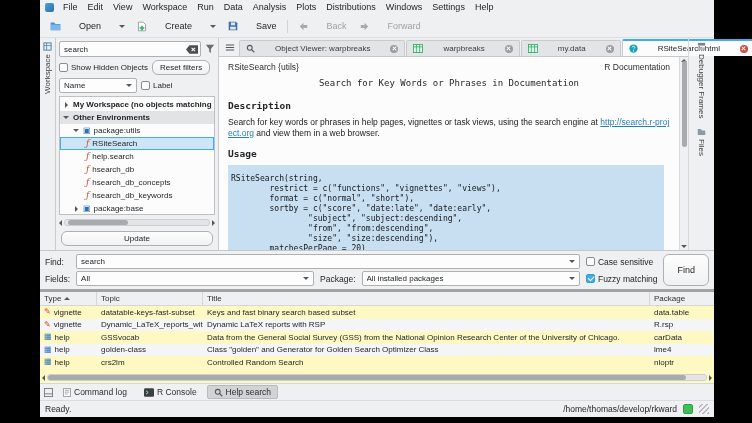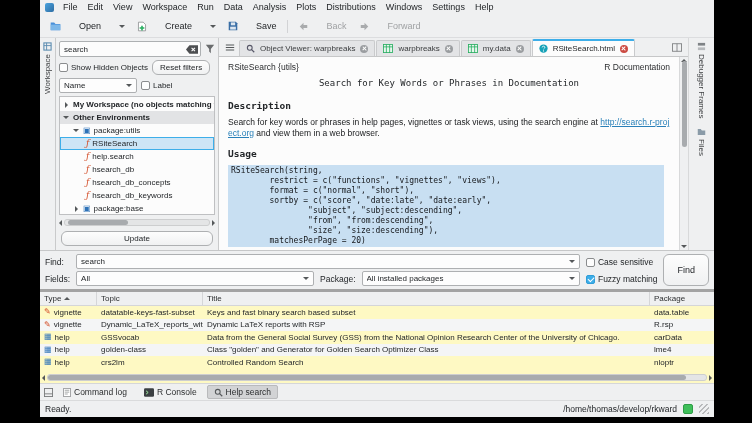--- a/index.html
+++ b/index.html
@@ -27,21 +27,21 @@
 .vlabel-r{writing-mode:vertical-rl;font-size:8px;color:#3c3e40;white-space:nowrap}
 
 .ws-panel{width:164px;flex:0 0 auto;background:#eff0f1;border-left:1px solid #c9cacb;border-right:1px solid #c9cacb;padding:3px 3px 4px;display:flex;flex-direction:column;gap:3px;font-size:8px}
 .ws-row{display:flex;align-items:center;gap:4px}
 .search-field{flex:1;height:16px;background:#fcfcfc;border:1px solid #adb0b2;border-radius:2px;display:flex;align-items:center;padding:0 2px 0 4px;gap:2px;min-width:0}
 .search-field .cval{flex:1}
 .icon-btn{display:flex;align-items:center;justify-content:center;flex:0 0 auto}
 .btn{border:1px solid #aeb0b2;background:linear-gradient(#fdfdfd,#f0f1f2);border-radius:6px;padding:2px 7px;font-size:8px;color:#232629;white-space:nowrap;font-family:"Liberation Sans",sans-serif}
 .combo{border:1px solid #aeb0b2;background:#fdfdfd;border-radius:2px;height:15px;display:flex;align-items:center;gap:3px;padding:0 4px;font-size:8px;min-width:0}
 .combo .cval{flex:1;overflow:hidden;white-space:nowrap}
-.chk{display:flex;align-items:flex-end;gap:3px;white-space:nowrap}
+.chk{display:flex;align-items:flex-start;gap:3px;white-space:nowrap}
 .cbox{width:9px;height:9px;border:1px solid #8a8c8e;border-radius:2px;background:#fdfdfd;position:relative;flex:0 0 auto}
 .chk.on .cbox{background:#3daee9;border-color:#2f9dd8}
 .chk.on .cbox::after{content:"";position:absolute;left:1.5px;top:1.5px;width:4.5px;height:2.5px;border-left:1.4px solid #fff;border-bottom:1.4px solid #fff;transform:rotate(-45deg)}
 .tree{flex:1;background:#fcfcfc;border:1px solid #bfc0c2;overflow:hidden;padding:1px 0;min-height:0}
 .titem{display:flex;align-items:center;gap:3px;height:13px;padding:0 2px;white-space:nowrap;overflow:hidden}
 .titem .tw{width:8px;display:flex;justify-content:center;flex:0 0 auto}
 .titem.shaded{background:#e2e3e5}
 .titem.sel{background:#cde5f6;outline:1px solid #3daee9;outline-offset:-1px}
 .fn-glyph{color:#d4502c;font-family:"DejaVu Serif",serif;font-style:italic;font-size:9px;line-height:1;flex:0 0 auto}
 .pkg-glyph{color:#2d72b8;font-size:8px;line-height:1;flex:0 0 auto}
@@ -49,36 +49,36 @@
 .bold{font-weight:bold}
 .hscroll{height:9px;display:flex;align-items:center;gap:2px;flex:0 0 auto}
 .hs-track{flex:1;height:7px;background:#e4e5e6;border:1px solid #cdcecf;border-radius:3px;position:relative}
 .hs-thumb{position:absolute;top:0;bottom:0;background:#a8abae;border-radius:3px}
 .update-btn{margin:1px 2px 0;text-align:center}
 
 .doc-area{flex:1;display:flex;flex-direction:column;min-width:0;background:#eff0f1}
 .tabbar{height:18px;display:flex;align-items:flex-end;padding:1px 2px 0;flex:0 0 auto}
 .tab-corner{align-self:center;padding:0 4px}
 .tab-spacer{flex:1}
-.tab{display:flex;align-items:center;gap:5px;height:16px;padding:0 6px;background:#e3e4e6;border:1px solid #c9cacc;border-bottom:none;border-radius:2px 2px 0 0;font-size:8px;color:#3a3c3e;margin-right:1px;white-space:nowrap}
+.tab{display:flex;align-items:center;gap:20px;height:16px;padding:0 6px;background:#e3e4e6;border:1px solid #c9cacc;border-bottom:none;border-radius:2px 2px 0 0;font-size:8px;color:#3a3c3e;margin-right:1px;white-space:nowrap}
 .tab.active{background:#fcfcfc;border-top:2px solid #3daee9;color:#1d1f21;height:17px}
 .tclose{width:8px;height:8px;border-radius:50%;background:#9a9da0;position:relative;flex:0 0 auto}
 .tclose::before,.tclose::after{content:"";position:absolute;left:3.4px;top:1.6px;width:1.2px;height:4.8px;background:#fff}
 .tclose::before{transform:rotate(45deg)}.tclose::after{transform:rotate(-45deg)}
 .tab.active .tclose{background:#cb4b43}
 .doc-body{flex:1;display:flex;min-height:0;border-top:1px solid #c6c7c8}
 .doc-scroll{flex:1;background:#fcfcfc;overflow:hidden;padding:5px 9px;font-size:8.5px;min-width:0}
 .vscroll{width:9px;background:#eff0f1;border-left:1px solid #d8d9da;position:relative;flex:0 0 auto;display:flex;flex-direction:column;align-items:center;justify-content:space-between;padding:2px 0}
 .vs-thumb{position:absolute;left:1.5px;right:1.5px;top:4px;height:86px;background:#a8abae;border-radius:3px}
 .doc-head{display:flex;justify-content:space-between;color:#2c2e30;margin-bottom:6px}
 .doc-title{text-align:center;font-family:"DejaVu Sans Mono",monospace;font-weight:normal;font-size:9px;margin:4px 0 12px;max-width:452px}
 .doc-h2{font-family:"DejaVu Sans Mono",monospace;font-weight:bold;font-size:9.5px;margin:9px 0 6px}
 .doc-p{max-width:452px;line-height:11px;color:#202224}
 .doc-p .lnk{color:#2980b9;text-decoration:underline;word-break:break-all}
-.codeblock{margin-top:3px;background:#c8dff2;width:436px;padding:1px 3px;font-family:"DejaVu Sans Mono",monospace;font-size:8px;line-height:10px;color:#14161a}
+.codeblock{margin-top:3px;background:#c8dff2;width:436px;padding:9px 3px;font-family:"DejaVu Sans Mono",monospace;font-size:8px;line-height:10px;color:#14161a}
 .codeblock div{white-space:pre}
 
 .find-panel{flex:0 0 auto;border-top:1px solid #c6c7c8;background:#eff0f1;padding:3px 5px;display:grid;grid-template-columns:auto 1fr auto auto;grid-template-rows:15px 15px;gap:2px 6px;align-items:center;font-size:8.5px}
 .flabel{white-space:nowrap}
 .find-combo{height:15px}
 .find-btn{grid-column:4;grid-row:1/3;height:100%;padding:0 13px;font-size:9px}
 .row2{display:flex;align-items:center;gap:6px;min-width:0}
 .fields-combo{width:238px;flex:0 0 auto}
 .pkg-combo{flex:1}
 

